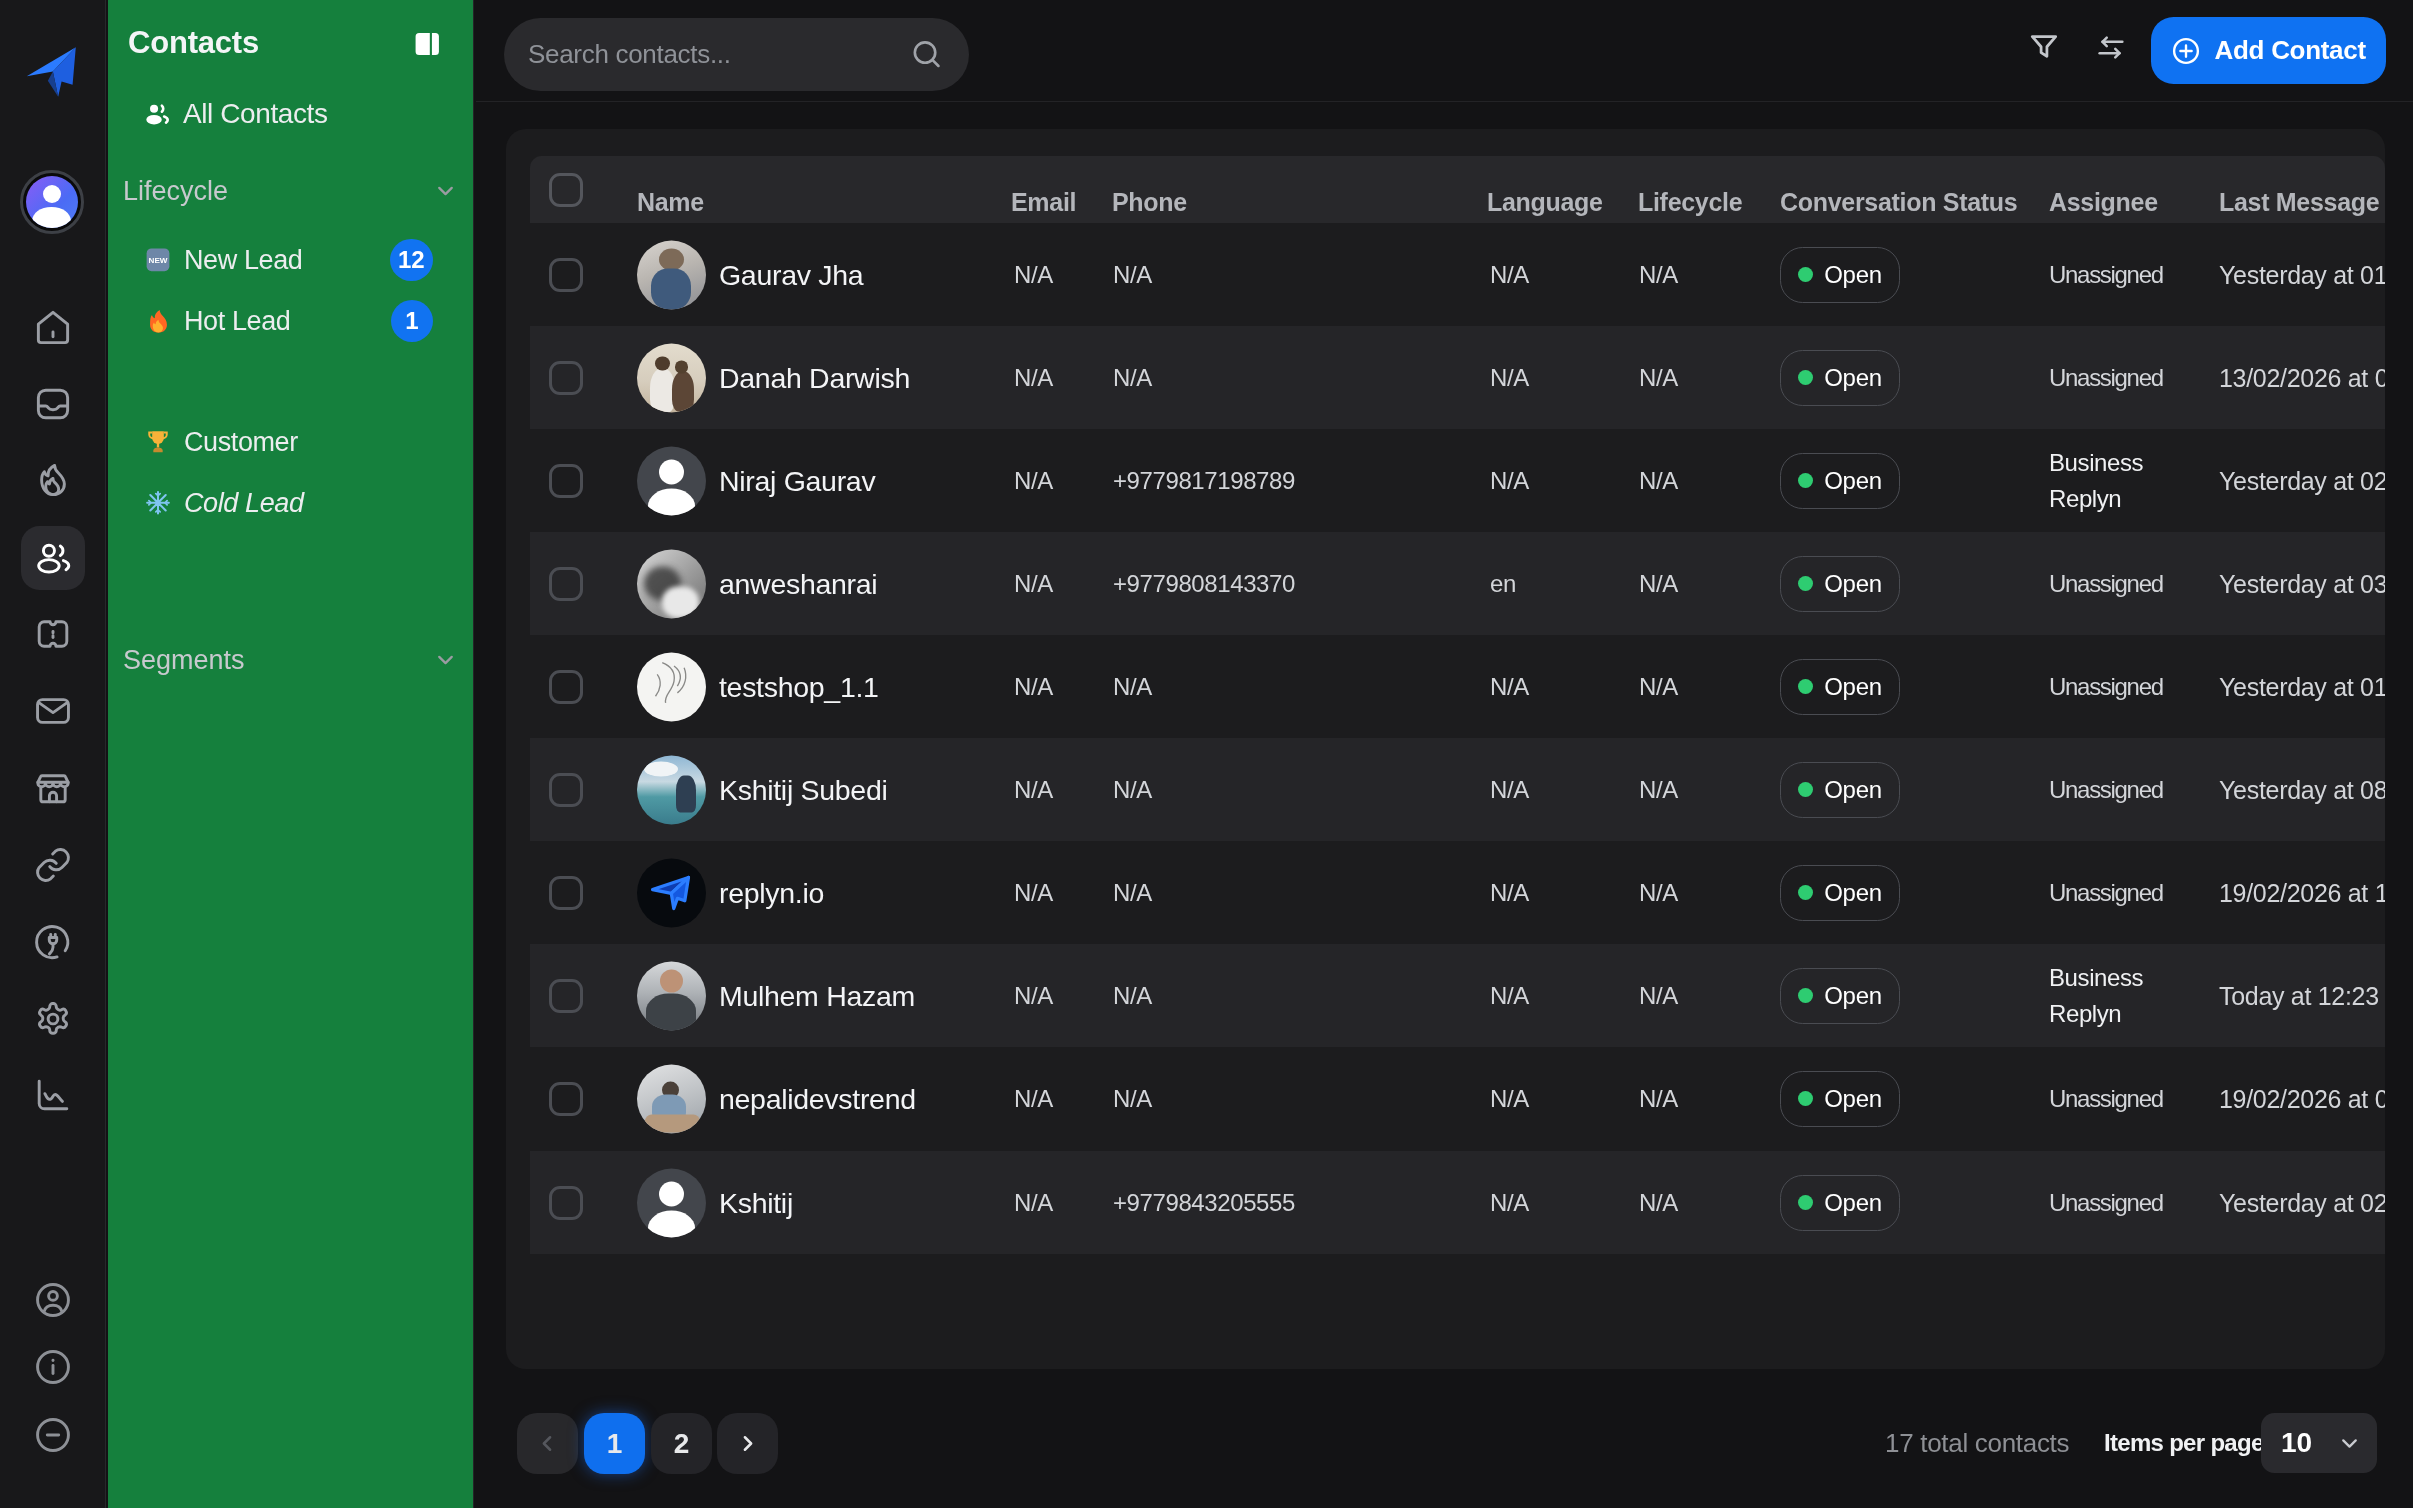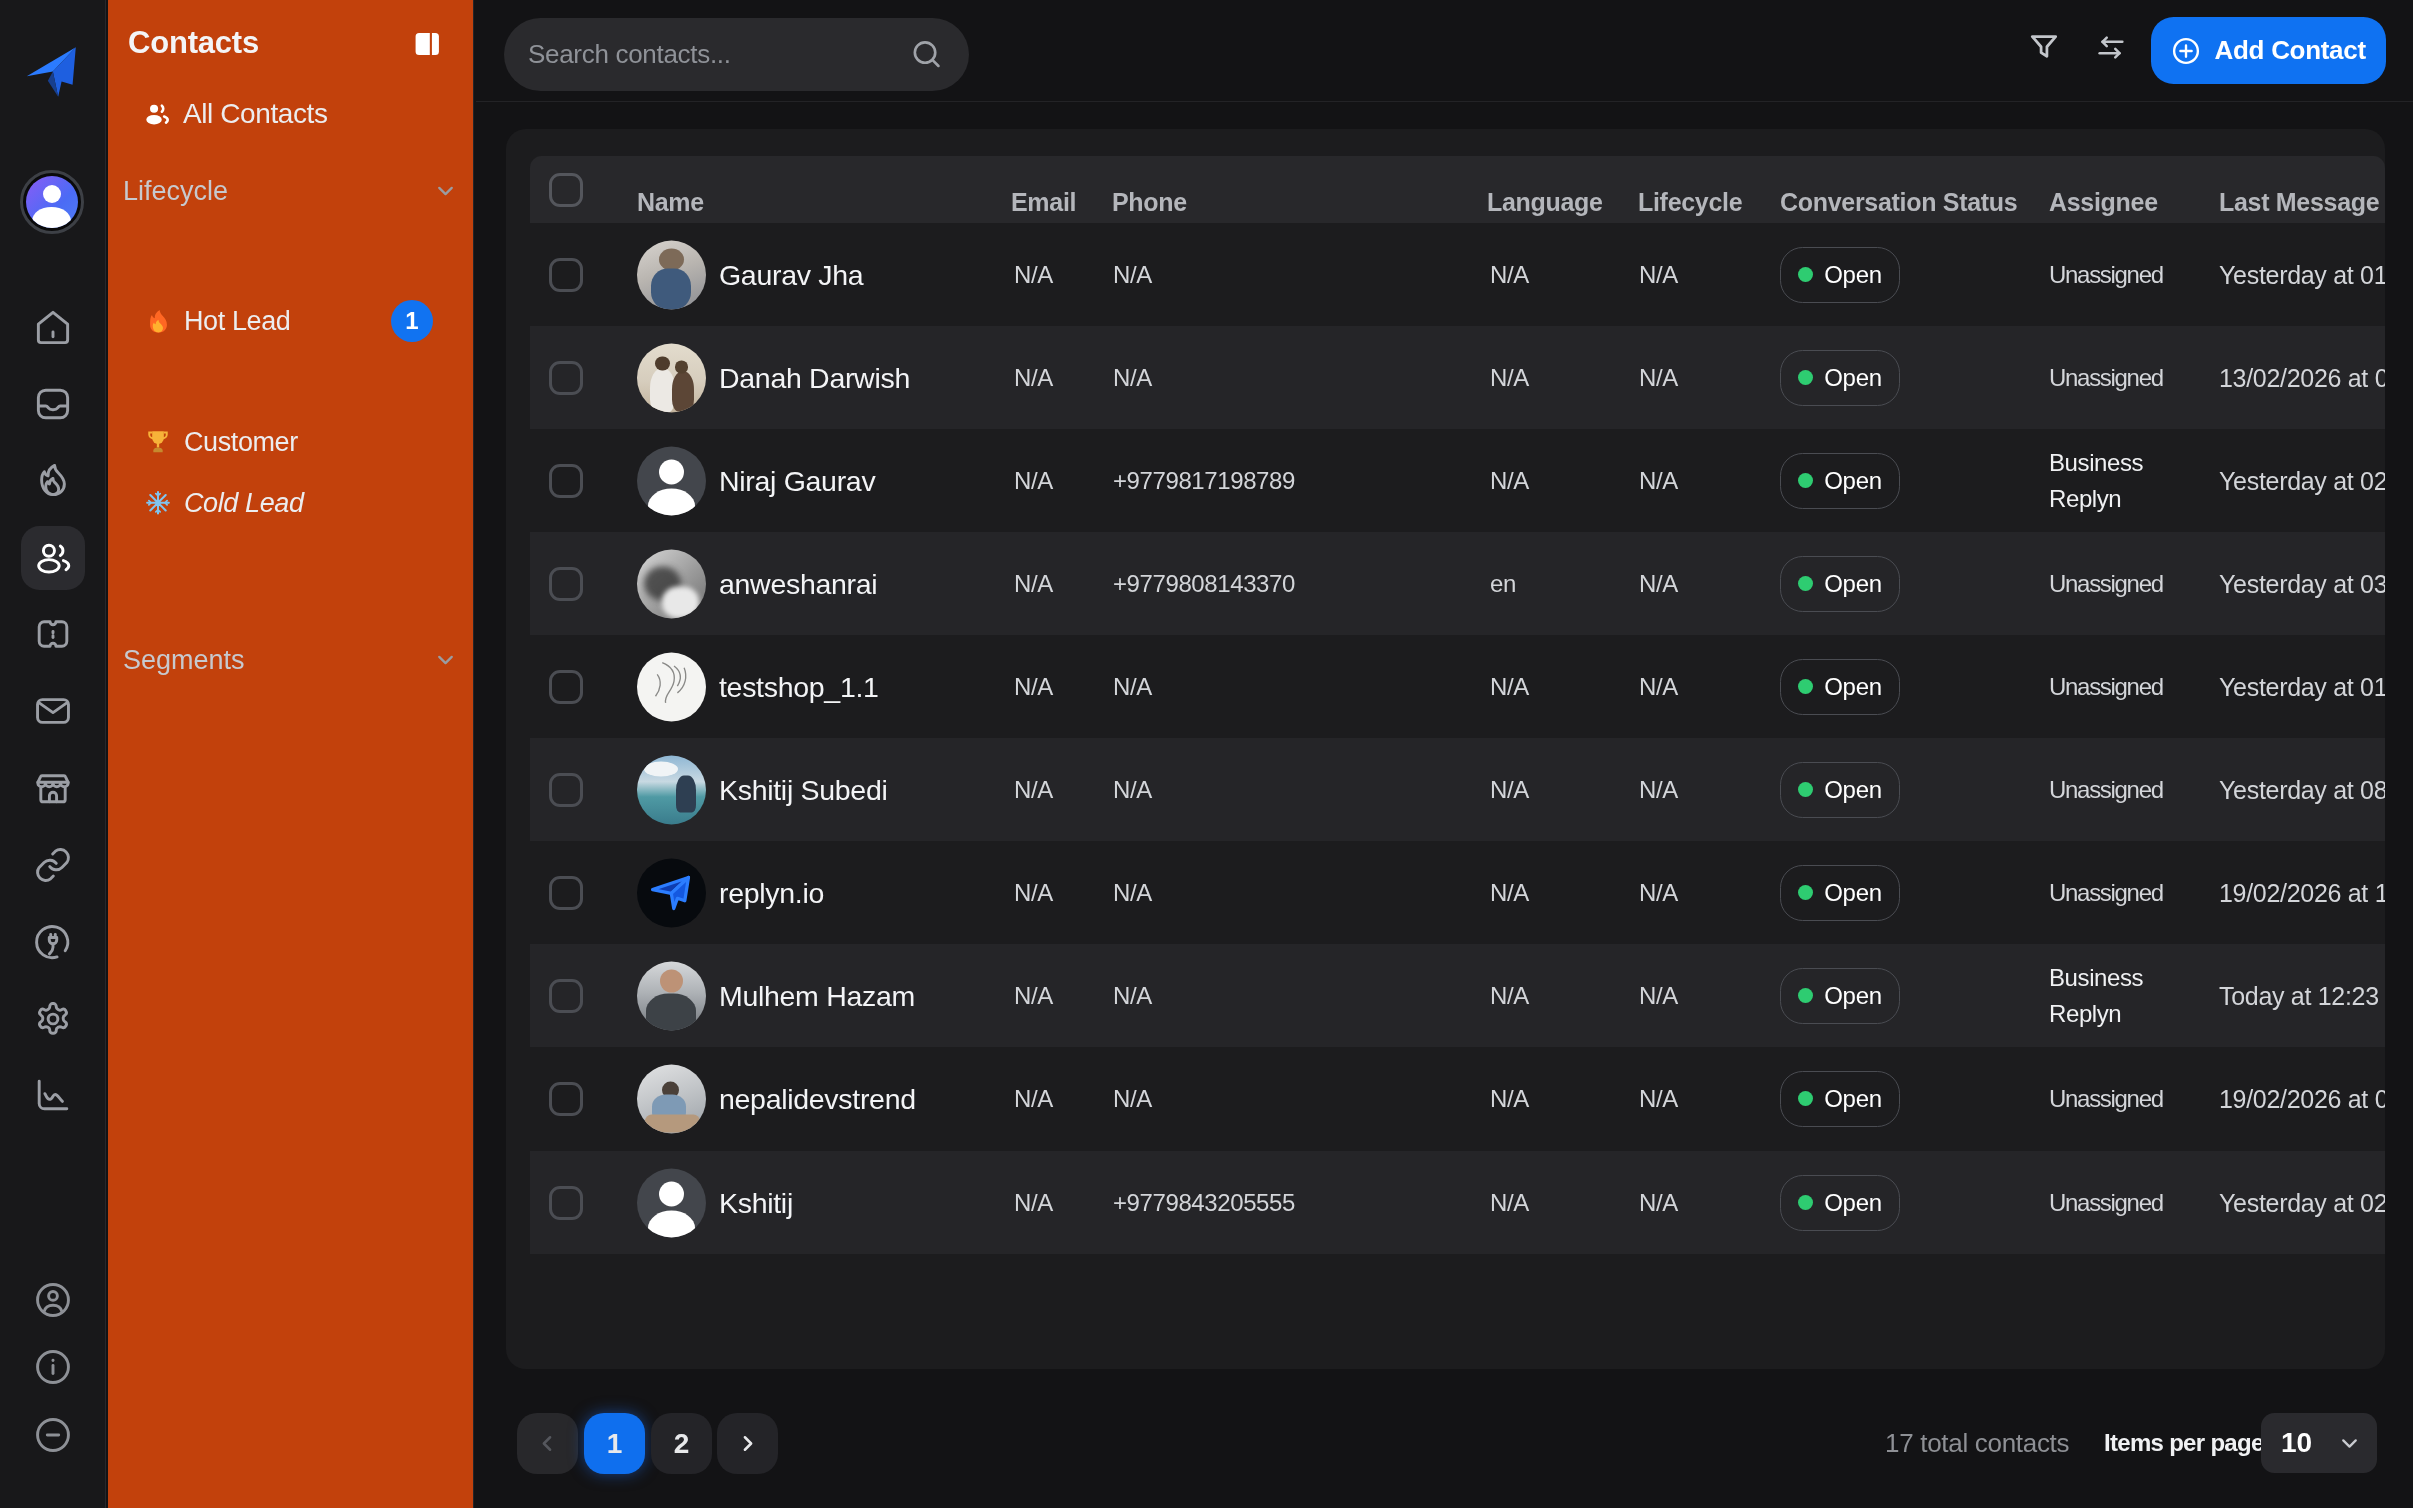--- a/index.html
+++ b/index.html
@@ -5,21 +5,21 @@
   * { margin:0; padding:0; box-sizing:border-box; }
   html,body { width:2413px; height:1508px; background:#131315; overflow:hidden;
     font-family:"Liberation Sans", sans-serif; }
   .abs { position:absolute; }
   
   #rail { position:absolute; left:0; top:0; width:106px; height:1508px; background:#18181a; border-right:1.7px solid #28282b; z-index:5; }
   .ricon { position:absolute; left:50%; transform:translate(-50%,-50%); color:#9b9ea5; }
   .ricon svg { display:block; }
   #railActive { position:absolute; left:21px; top:526px; width:64px; height:64px; border-radius:18.4px; background:#2b2b2f; }
   
-  #side { position:absolute; left:108px; top:0; width:366px; height:1508px; background:#c2410c; border-right:1.7px solid #252528; }
+  #side { position:absolute; left:108px; top:0; width:366px; height:1508px; background:#15803d; border-right:1.7px solid #252528; }
   #side .title { position:absolute; left:20px; top:25px; font-size:31px; font-weight:700; color:#f4f5f7; letter-spacing:-0.2px; }
   .srow { position:absolute; left:0; width:366px; height:60px; }
   .srow .txt { position:absolute; top:50%; transform:translateY(-50%); font-size:27px; color:#ecedef; letter-spacing:-0.4px; }
   .shead { position:absolute; left:15px; font-size:27px; color:#c7c9ce; transform:translateY(-50%); }
   .chev { position:absolute; right:15px; transform:translateY(-50%); }
   .badge { position:absolute; right:41px; top:50%; transform:translateY(-50%); min-width:42px; height:42px; border-radius:21px; background:#1173f1; color:#fff; font-size:24px; font-weight:600; display:flex; align-items:center; justify-content:center; padding:0 8.4px; }
   .micon { position:absolute; left:36px; top:50%; transform:translateY(-50%); width:28.5px; height:28.5px; display:flex; align-items:center; justify-content:center; }
   
   #topbar { position:absolute; left:476px; top:0; width:1937px; height:102px; background:#131315; border-bottom:1.7px solid #232326; }
   #search { position:absolute; left:28px; top:17.6px; width:465px; height:73px; background:#2a2a2d; border-radius:37px; }
@@ -169,20 +169,30 @@
         <ellipse cx="9.3" cy="16.6" rx="6.5" ry="4"></ellipse>
         <path d="M15.9 4.8a3.3 3.3 0 0 1 0 5" stroke="#fff" stroke-width="2.2" fill="none" stroke-linecap="round"></path>
         <path d="M17.8 13.9c1.9.7 3 1.8 3 3 0 .8-.5 1.5-1.4 2.1" stroke="#fff" stroke-width="2.2" fill="none" stroke-linecap="round"></path>
       </svg>
     <span class="txt" style="left:75px; font-size:28px;">All Contacts</span>
   </div>
   <div class="shead" style="top:191px;">Lifecycle</div>
   <svg class="chev" style="top:191px;" width="25" height="25" viewBox="0 0 24 24" fill="none" stroke="#9a9ca2" stroke-width="2.2" stroke-linecap="round" stroke-linejoin="round">
       <path d="m6 9 6 6 6-6"></path>
     </svg>
+  <div class="srow" style="top:230px;">
+    <span class="micon">
+        <svg width="26" height="26" viewBox="0 0 24 24">
+          <rect x="1.5" y="1.5" width="21" height="21" rx="4.5" fill="#6e87a8"></rect>
+          <text x="12" y="15" font-size="7.5" font-weight="700" fill="#fff" text-anchor="middle" font-family="Liberation Sans">NEW</text>
+        </svg>
+      </span>
+    <span class="txt" style="left:76px;">New Lead</span>
+    <span class="badge">12</span>
+  </div>
   <div class="srow" style="top:291px;">
     <span class="micon">
         <svg width="27" height="27" viewBox="0 0 24 24">
           <path d="M12 22c4.4 0 7.5-2.8 7.5-7 0-3-1.8-5.6-3.7-7.6C14 5.5 13.2 3.8 13 2c-3.2 1.7-4.6 4.5-4.3 7.3-1.4-.4-2.2-1.4-2.5-2.8C4.7 8.2 4.5 10.6 4.5 15c0 4.2 3.1 7 7.5 7Z" fill="#ff6723"></path>
           <path d="M12 22c2.3 0 4-1.6 4-3.9 0-1.9-1.3-3.2-2.8-4.6-1-.9-1.2-1.8-1.2-2.8-1.8 1-2.6 2.4-2.5 4-.8-.2-1.3-.8-1.4-1.6-.9 1-1.2 2.1-1.2 3C7 20.4 9.2 22 12 22Z" fill="#ffb02e"></path>
         </svg>
       </span>
     <span class="txt" style="left:76px;">Hot Lead</span>
     <span class="badge">1</span>
   </div>

